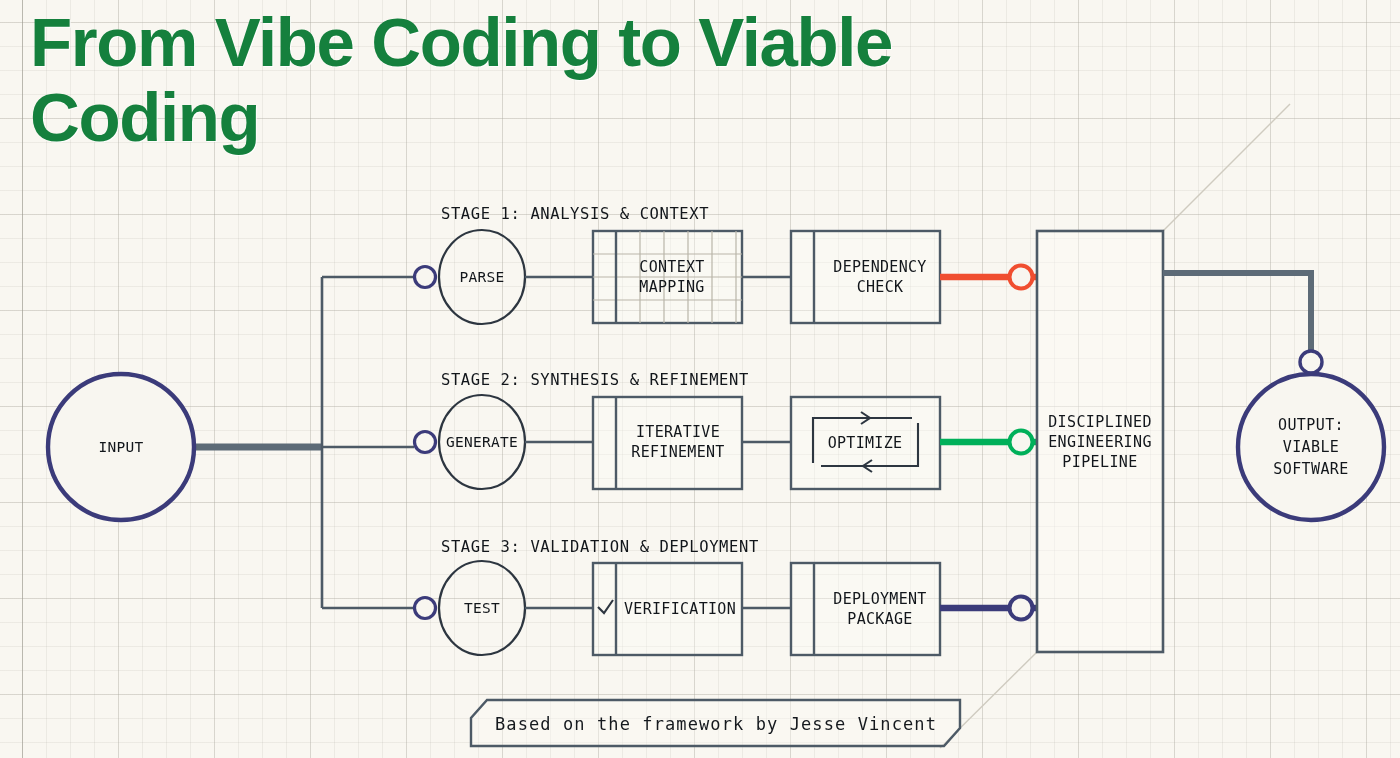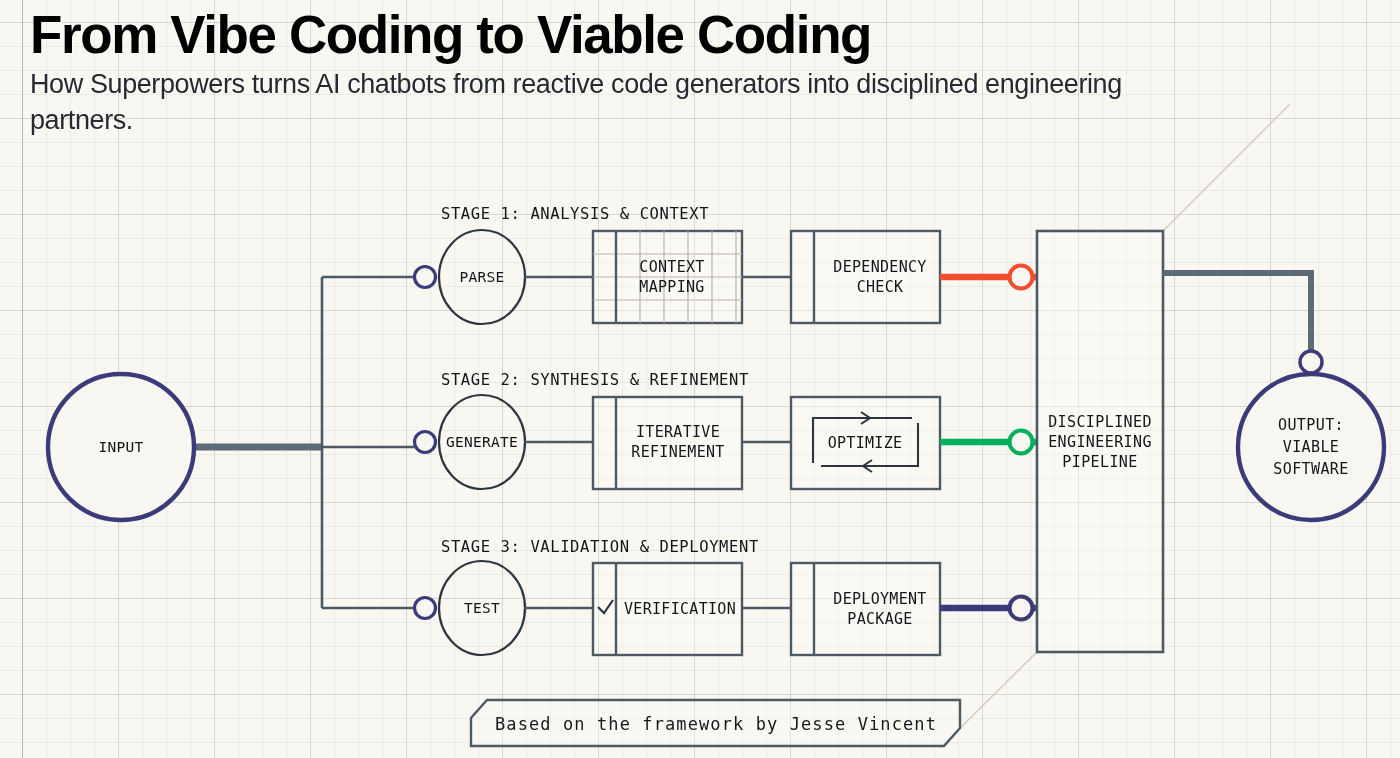--- a/index.html
+++ b/index.html
@@ -22,21 +22,21 @@
     background-size:96px 96px, 96px 96px, 24px 24px, 24px 24px;
     background-position:22px 22px, 22px 22px, 22px 22px, 22px 22px;
   }
   #frame{
     position:absolute;left:22px;top:0;width:1px;height:758px;
     background:rgba(150,148,138,.45);
   }
   
   #header{position:absolute;left:30px;top:6px;width:1100px;z-index:6;}
   #title{
-    font-size:53px;line-height:1.08;font-weight:700;color:#000000;
+    font-size:69px;line-height:1.08;font-weight:700;color:#15803d;
     letter-spacing:-1.4px;margin:0 0 4px 0;
     text-shadow:1px 1px 0 rgba(255,255,255,.85);
   }
   #subtitle{
     font-size:27px;line-height:1.32;font-weight:400;color:#242a30;
     letter-spacing:-.4px;margin:0;
     text-shadow:1px 1px 0 rgba(255,255,255,.8);
   }
   
   #canvas{position:absolute;left:0;top:0;width:1400px;height:758px;z-index:4;}
@@ -49,21 +49,20 @@
   .foot-label{font-size:17px;letter-spacing:1.1px;fill:#15191e;}
 </style>
 </head>
 <body>
 
 <div id="paper"></div>
 <div id="frame"></div>
 
 <div id="header">
   <h1 id="title">From Vibe Coding to Viable Coding</h1>
-  <p id="subtitle">How Superpowers turns AI chatbots from reactive code generators into disciplined engineering partners.</p>
 </div>
 
 <svg id="canvas" viewBox="0 0 1400 758">
 
   <g stroke="#cfcbc0" stroke-width="1.4" fill="none">
     <line x1="1163" y1="231" x2="1290" y2="104"></line>
     <line x1="1037" y1="652" x2="940" y2="748"></line>
   </g>
 
   <g>

